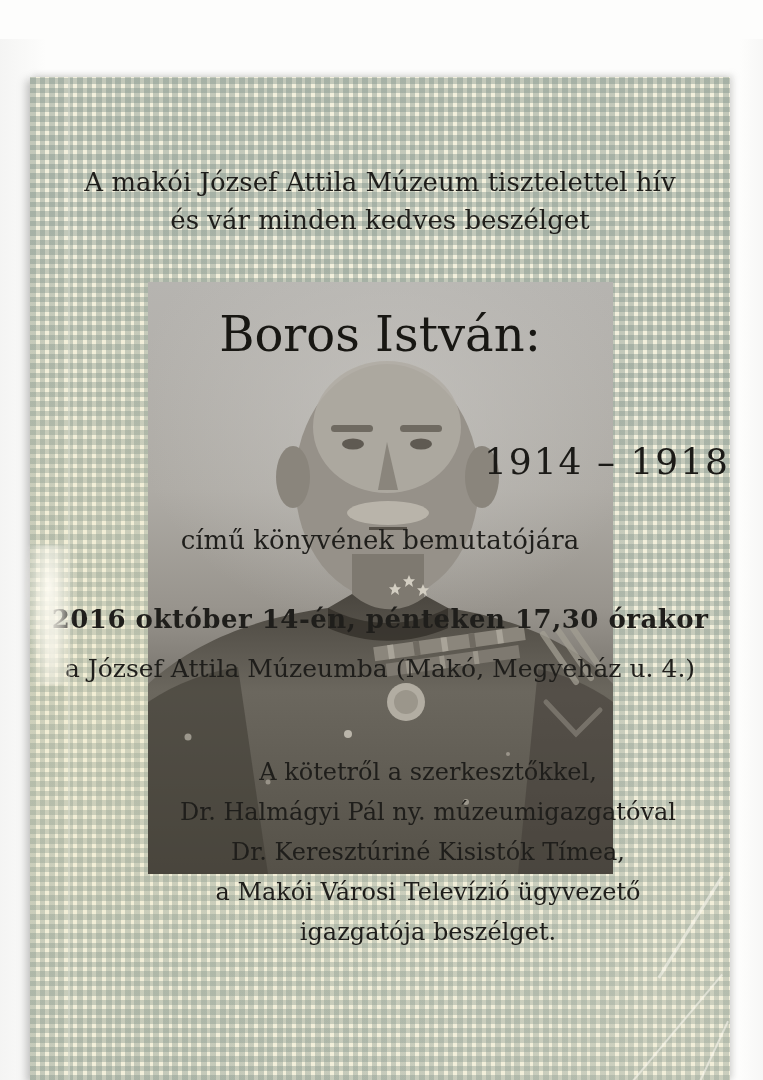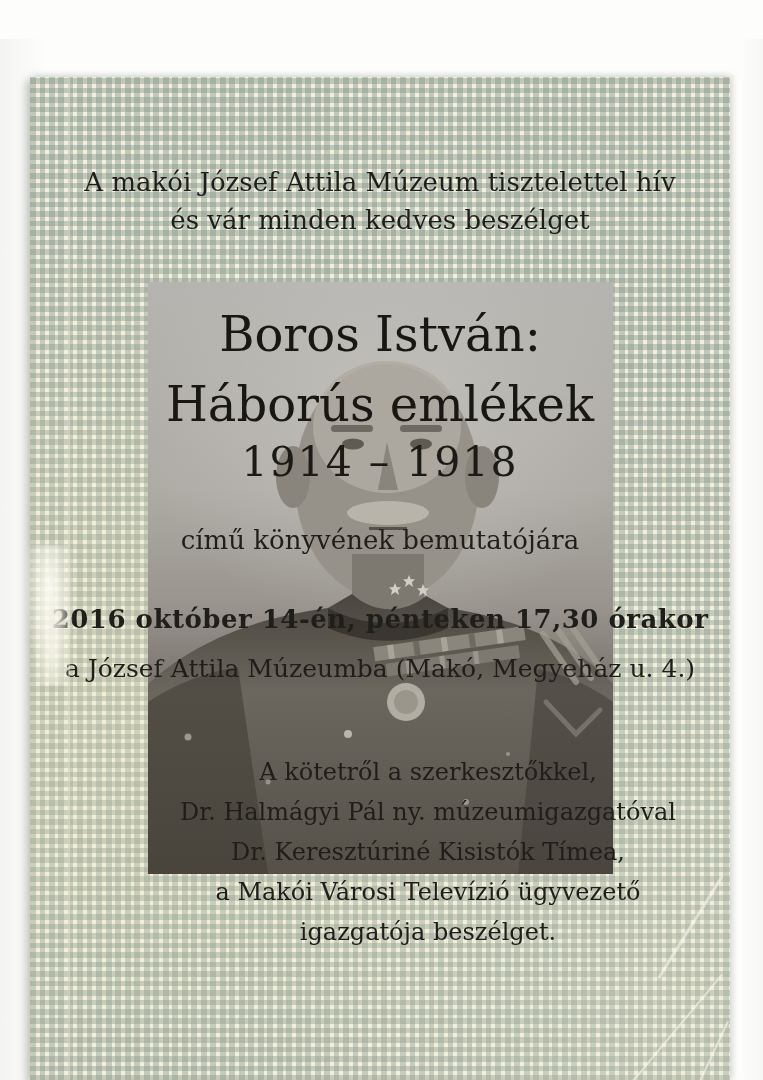--- a/index.html
+++ b/index.html
@@ -55,21 +55,21 @@
     position: absolute;
     left: 0;
     width: 100%;
     text-align: center;
     color: #1f1e1b;
     z-index: 2;
     white-space: nowrap;
   }
   .intro        { top: 86px;  font-size: 26px; line-height: 38px; }
   .title-block  { top: 222px; font-size: 48px; line-height: 70px; color: #181713; }
-  .years        { top: 362px; font-size: 41px; line-height: 46px; color: #1b1a17; letter-spacing: 2px; }
+  .years        { top: 362px; font-size: 36px; line-height: 46px; color: #1b1a17; letter-spacing: 2px; text-align: right; }
   .subtitle     { top: 440px; font-size: 26px; line-height: 46px; }
   .event-date   { top: 524px; font-size: 26px; line-height: 36px; font-weight: bold; letter-spacing: 0.5px; }
   .event-venue  { top: 574px; font-size: 25px; line-height: 36px; }
   .description  { top: 675px; font-size: 24px; line-height: 40px; padding-left: 48px; }
   .worn-spot {
     position: absolute;
     left: -4px;
     top: 468px;
     width: 52px;
     height: 140px;
@@ -184,21 +184,20 @@
       </svg>
     </div>
 
     <div class="txt intro">
       <div>A makói József Attila Múzeum tisztelettel hív</div>
       <div>és vár minden kedves beszélget</div>
     </div>
 
     <div class="txt title-block">
       <div>Boros István:</div>
-      <div>Háborús emlékek</div>
     </div>
 
     <div class="txt years">1914 – 1918</div>
 
     <div class="txt subtitle">című könyvének bemutatójára</div>
 
     <div class="txt event-date">2016 október 14-én, pénteken 17,30 órakor</div>
 
     <div class="txt event-venue">a József Attila Múzeumba (Makó, Megyeház u. 4.)</div>
 

